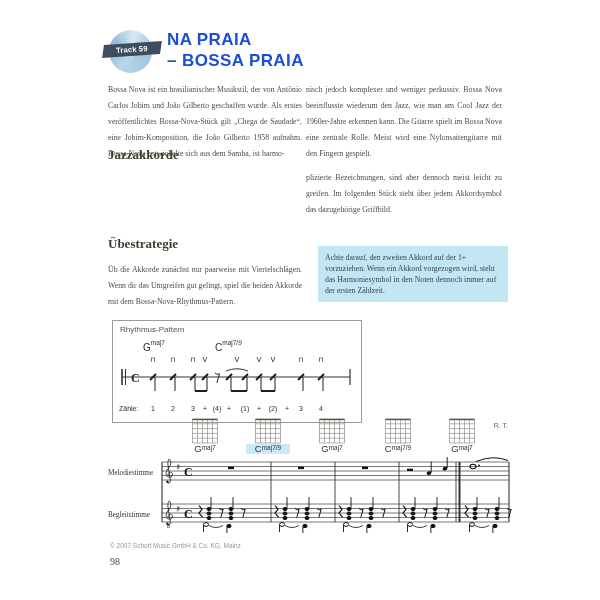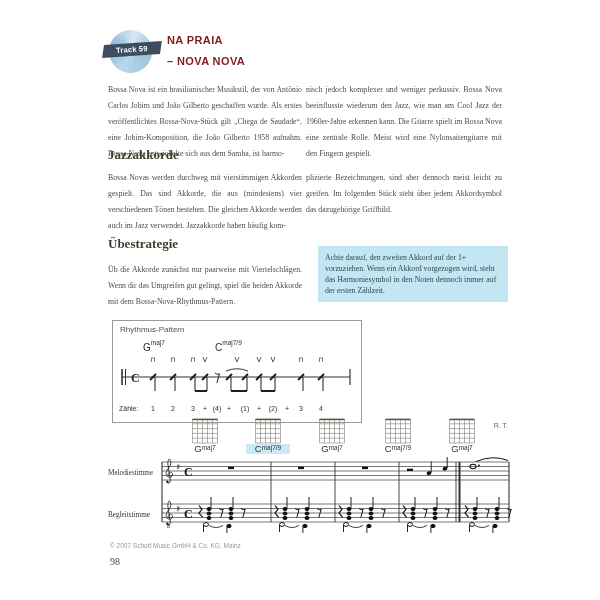--- a/index.html
+++ b/index.html
@@ -9,21 +9,21 @@
   
   .disc{position:absolute;left:109px;top:30px;width:43px;height:43px;border-radius:50%;
         background:
           radial-gradient(circle at 50% 50%, #eef5fa 0 16%, rgba(255,255,255,0) 17%),
           conic-gradient(from 210deg, #b9d7ea, #8db7d5 80deg, #d7e9f3 160deg, #9ac2dd 240deg, #b9d7ea);}
   .badge{position:absolute;left:103px;top:43px;width:58px;height:13px;background:#3d4e60;
          transform:rotate(-4deg) skewX(-12deg);display:flex;align-items:center;justify-content:center;}
   .badge span{color:#fff;font-family:"Liberation Sans",sans-serif;font-size:7.5px;font-weight:bold;
               transform:skewX(12deg);letter-spacing:.2px;white-space:nowrap;}
   .title{position:absolute;left:167px;top:30px;font-family:"Liberation Sans",sans-serif;font-weight:700;
-         font-size:11px;line-height:20.5px;color:#7f1d1d;letter-spacing:.4px;}
+         font-size:17px;line-height:20.5px;color:#1d4ed8;letter-spacing:.4px;}
 
   
   .col{position:absolute;font-size:7.8px;line-height:16px;text-align:justify;color:#4c4c46;}
   .h2{position:absolute;font-size:13px;font-weight:700;color:#3e3e30;text-align:center;}
 
   .tip{position:absolute;left:318px;top:246px;width:176px;background:#c3e6f3;padding:6px 7px;
        font-size:7.8px;line-height:11px;color:#324652;text-align:left;}
 
   
   .rbox{position:absolute;left:112px;top:320px;width:248px;height:101px;border:1px solid #9b9b94;}
@@ -51,28 +51,27 @@
 <body>
 
 <div class="page">
 
   <div class="disc"></div>
   <div class="badge">
     <span>Track 59</span>
   </div>
   <div class="title">
     <div>NA PRAIA</div>
-    <div>– NOVA NOVA</div>
+    <div>– BOSSA PRAIA</div>
   </div>
 
   <div class="col" style="left:108px;top:82px;width:194px;">Bossa Nova ist ein brasilianischer Musikstil, der von Antônio Carlos Jobim und João Gilberto geschaffen wurde. Als erstes veröffentlichtes Bossa-Nova-Stück gilt „Chega de Saudade“, eine Jobim-Komposition, die João Gilberto 1958 aufnahm. Bossa Nova entwickelte sich aus dem Samba, ist harmo-</div>
   <div class="col" style="left:306px;top:82px;width:196px;">nisch jedoch komplexer und weniger perkussiv. Bossa Nova beeinflusste wiederum den Jazz, wie man am Cool Jazz der 1960er-Jahre erkennen kann. Die Gitarre spielt im Bossa Nova eine zentrale Rolle. Meist wird eine Nylonsaitengitarre mit den Fingern gespielt.</div>
 
   <div class="h2" style="left:108px;top:147px;">Jazzakkorde</div>
-  <div class="col" style="left:108px;top:170px;width:194px;">Bossa Novas werden durchweg mit vierstimmigen Akkorden gespielt. Das sind Akkorde, die aus (mindestens) vier verschiedenen Tönen bestehen. Die gleichen Akkorde werden auch im Jazz verwendet. Jazzakkorde haben häufig kom-</div>
   <div class="col" style="left:306px;top:170px;width:196px;">plizierte Bezeichnungen, sind aber dennoch meist leicht zu greifen. Im folgenden Stück steht über jedem Akkordsymbol das dazugehörige Griffbild.</div>
 
   <div class="h2" style="left:108px;top:236px;">Übestrategie</div>
   <div class="col" style="left:108px;top:262px;width:194px;">Üb die Akkorde zunächst nur paarweise mit Viertelschlägen. Wenn dir das Umgreifen gut gelingt, spiel die beiden Akkorde mit dem Bossa-Nova-Rhythmus-Pattern.</div>
   <div class="tip">Achte darauf, den zweiten Akkord auf der 1+ vorzuziehen. Wenn ein Akkord vorgezogen wird, steht das Harmoniesymbol in den Noten dennoch immer auf der ersten Zählzeit.</div>
 
   <div class="rbox">
     <div class="rtitle">Rhythmus-Pattern</div>
 
     <div class="rchord" style="left:30px;"><span class="root">G</span><sup>maj7</sup></div>

